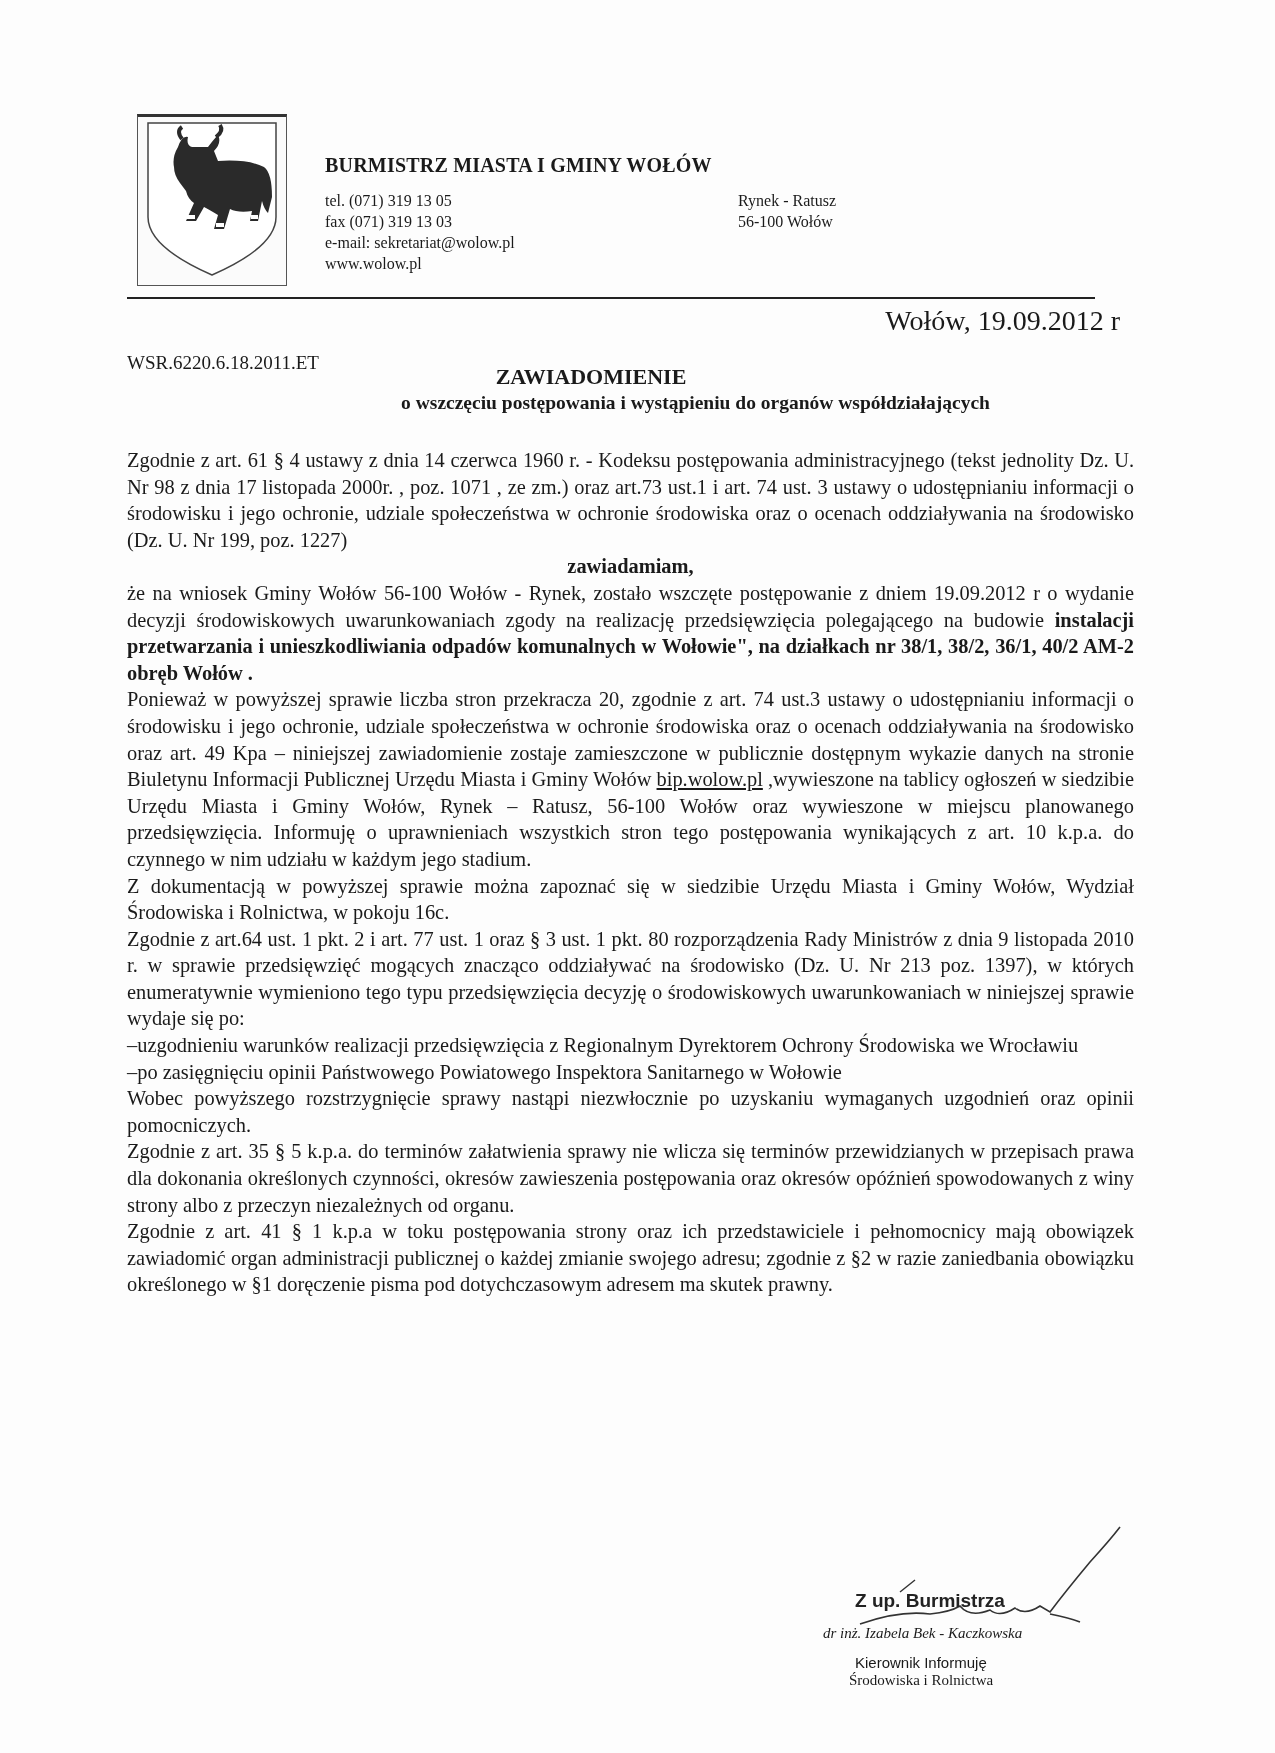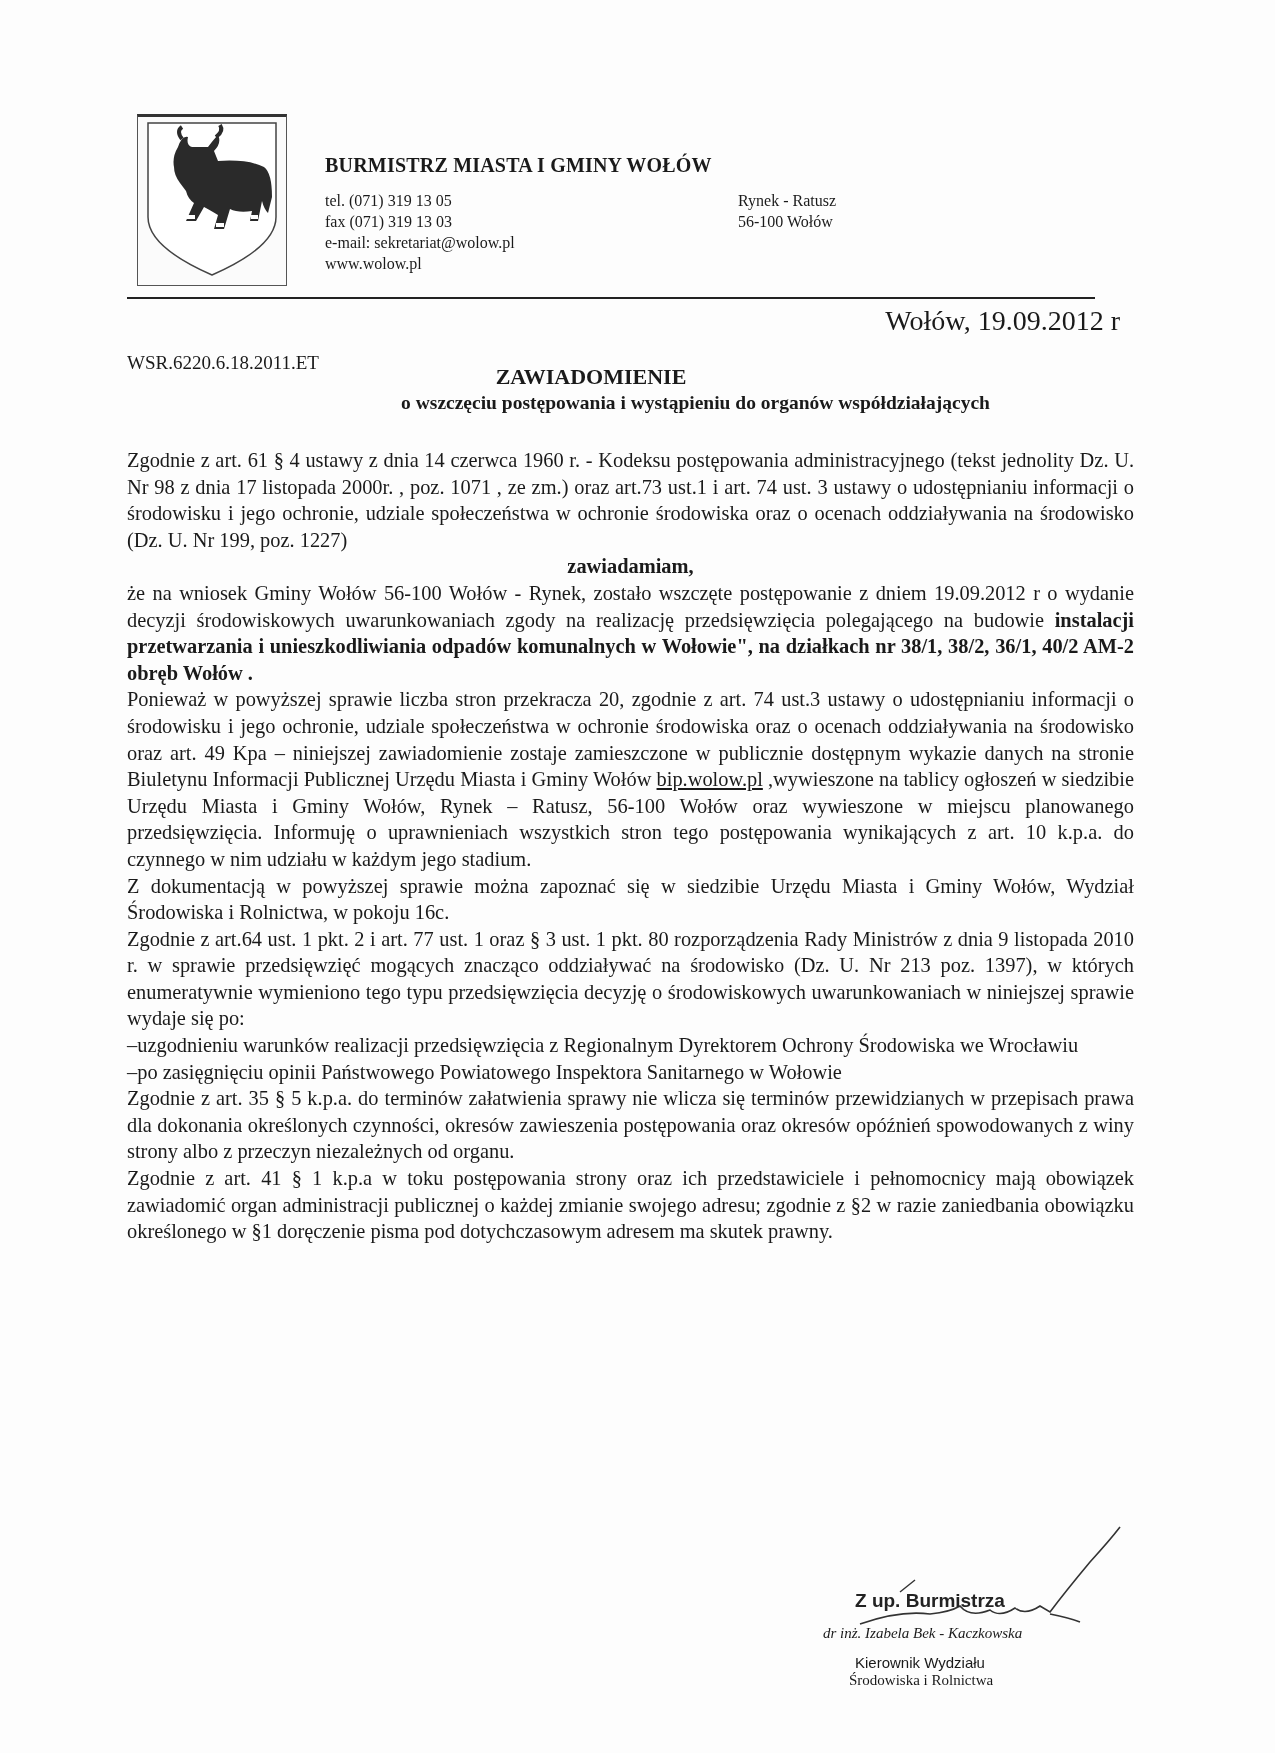--- a/index.html
+++ b/index.html
@@ -78,29 +78,30 @@
 
   <div class="body-text">
     <p>Zgodnie z art. 61 § 4 ustawy z dnia 14 czerwca 1960 r. - Kodeksu postępowania administracyjnego (tekst jednolity Dz. U. Nr 98 z dnia 17 listopada 2000r. , poz. 1071 , ze zm.) oraz  art.73 ust.1 i art. 74 ust. 3 ustawy o udostępnianiu informacji o środowisku i jego ochronie, udziale społeczeństwa  w ochronie środowiska oraz o ocenach oddziaływania na środowisko (Dz. U. Nr 199, poz. 1227)</p>
     <p class="center-bold">zawiadamiam,</p>
     <p><span>że na wniosek Gminy Wołów  56-100 Wołów - Rynek, zostało wszczęte postępowanie z dniem 19.09.2012 r o wydanie decyzji środowiskowych uwarunkowaniach zgody na realizację przedsięwzięcia polegającego na budowie </span><span class="b">instalacji przetwarzania i unieszkodliwiania odpadów komunalnych w Wołowie", na działkach nr 38/1, 38/2, 36/1, 40/2 AM-2 obręb Wołów .</span></p>
     <p><span>Ponieważ w powyższej sprawie liczba stron przekracza 20, zgodnie z art. 74 ust.3 ustawy o udostępnianiu informacji o środowisku i jego ochronie, udziale społeczeństwa  w ochronie środowiska oraz o ocenach oddziaływania na środowisko oraz art. 49 Kpa – niniejszej zawiadomienie zostaje zamieszczone w publicznie dostępnym wykazie danych na stronie Biuletynu Informacji Publicznej Urzędu Miasta i Gminy Wołów </span><span class="u">bip.wolow.pl</span><span> ,wywieszone na tablicy ogłoszeń w siedzibie Urzędu Miasta i Gminy Wołów, Rynek – Ratusz, 56-100 Wołów oraz wywieszone w miejscu planowanego przedsięwzięcia. Informuję o uprawnieniach wszystkich stron tego postępowania wynikających z art. 10 k.p.a. do czynnego w nim udziału w każdym jego stadium.</span></p>
     <p>Z dokumentacją w powyższej sprawie można zapoznać się w siedzibie Urzędu Miasta i Gminy Wołów,  Wydział Środowiska i Rolnictwa, w pokoju 16c.</p>
     <p>Zgodnie z  art.64 ust. 1 pkt. 2 i art. 77 ust. 1 oraz § 3 ust. 1 pkt. 80 rozporządzenia Rady Ministrów z dnia 9 listopada 2010 r.  w sprawie przedsięwzięć mogących znacząco oddziaływać na środowisko (Dz. U. Nr 213 poz. 1397), w których enumeratywnie wymieniono tego typu przedsięwzięcia  decyzję o środowiskowych uwarunkowaniach w niniejszej sprawie wydaje się po:</p>
     <p>–uzgodnieniu warunków realizacji przedsięwzięcia z Regionalnym Dyrektorem  Ochrony Środowiska we Wrocławiu</p>
     <p>–po zasięgnięciu opinii Państwowego Powiatowego Inspektora Sanitarnego w Wołowie</p>
+    <p>Wobec powyższego rozstrzygnięcie sprawy nastąpi niezwłocznie po uzyskaniu wymaganych uzgodnień  oraz opinii pomocniczych.</p>
     <p>Zgodnie z art. 35 § 5 k.p.a. do terminów załatwienia sprawy nie wlicza się terminów przewidzianych w przepisach prawa dla dokonania określonych czynności, okresów zawieszenia postępowania oraz okresów opóźnień spowodowanych z winy strony albo z przeczyn niezależnych od organu.</p>
     <p>Zgodnie z art. 41 § 1 k.p.a w toku postępowania strony oraz ich przedstawiciele i pełnomocnicy mają obowiązek zawiadomić organ administracji publicznej o każdej zmianie swojego adresu; zgodnie z §2 w razie zaniedbania obowiązku określonego w §1 doręczenie pisma pod dotychczasowym adresem ma skutek prawny.</p>
   </div>
 
   <div class="sig">
     <svg class="sig-svg" width="290" height="120" viewBox="0 0 290 120">
       <path d="M20 102 Q60 88 90 92 Q110 90 120 84 Q130 96 150 88 Q160 96 175 86 Q185 94 200 84 L210 90 Q225 70 250 40 Q270 18 280 5" stroke="#333" stroke-width="1.6" fill="none"></path>
       <path d="M210 92 Q230 96 240 100" stroke="#333" stroke-width="1.6" fill="none"></path>
       <path d="M60 70 Q70 62 75 58" stroke="#333" stroke-width="1.4" fill="none"></path>
     </svg>
     <div class="sig-line1">Z up. Burmistrza</div>
     <div class="sig-name">dr inż. Izabela Bek - Kaczkowska</div>
-    <div class="sig-role">Kierownik Wydziału</div>
+    <div class="sig-role">Kierownik Informuję</div>
     <div class="sig-dept">Środowiska i Rolnictwa</div>
   </div>
 
 </div>
 
 </body></html>

